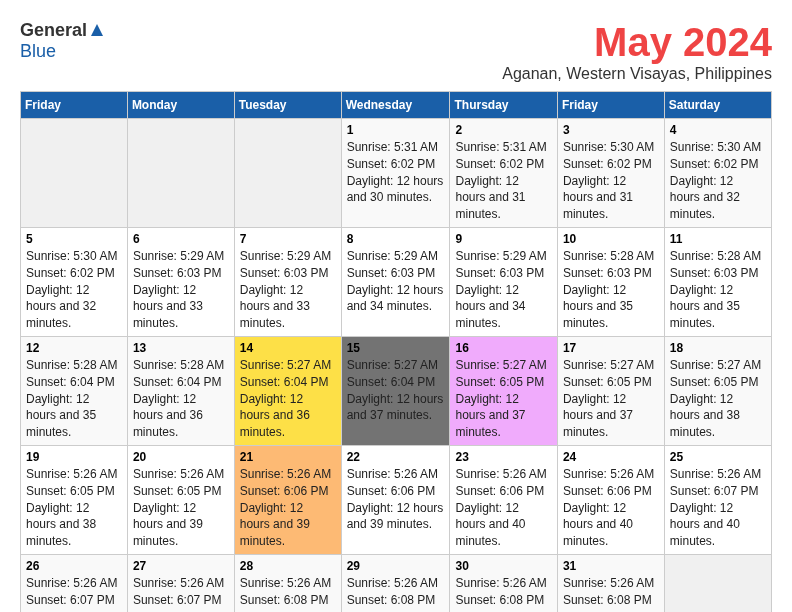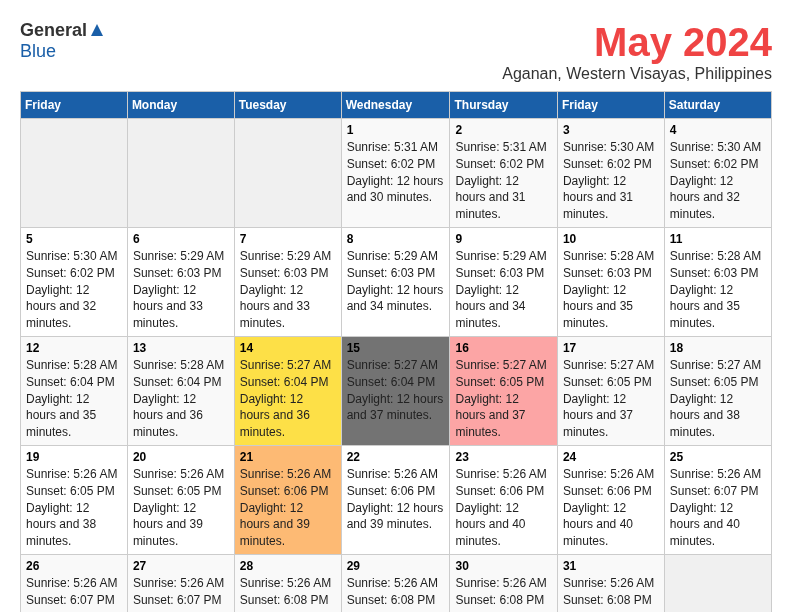--- a/index.html
+++ b/index.html
@@ -182,21 +182,21 @@
           <div class="day-info">Sunrise: 5:28 AM<br>Sunset: 6:04 PM<br>Daylight: 12 hours and 36 minutes.</div>
         </td>
         <td style="background: #fde047;">
           <span class="day-num">14</span>
           <div class="day-info">Sunrise: 5:27 AM<br>Sunset: 6:04 PM<br>Daylight: 12 hours and 36 minutes.</div>
         </td>
         <td style="background: #737373;">
           <span class="day-num">15</span>
           <div class="day-info">Sunrise: 5:27 AM<br>Sunset: 6:04 PM<br>Daylight: 12 hours and 37 minutes.</div>
         </td>
-        <td style="background: #fca5a5;">
+        <td style="background: #f0abfc;">
           <span class="day-num">16</span>
           <div class="day-info">Sunrise: 5:27 AM<br>Sunset: 6:05 PM<br>Daylight: 12 hours and 37 minutes.</div>
         </td>
         <td style="background: rgb(249, 249, 249);">
           <span class="day-num">17</span>
           <div class="day-info">Sunrise: 5:27 AM<br>Sunset: 6:05 PM<br>Daylight: 12 hours and 37 minutes.</div>
         </td>
         <td style="background: rgb(249, 249, 249);">
           <span class="day-num">18</span>
           <div class="day-info">Sunrise: 5:27 AM<br>Sunset: 6:05 PM<br>Daylight: 12 hours and 38 minutes.</div>

